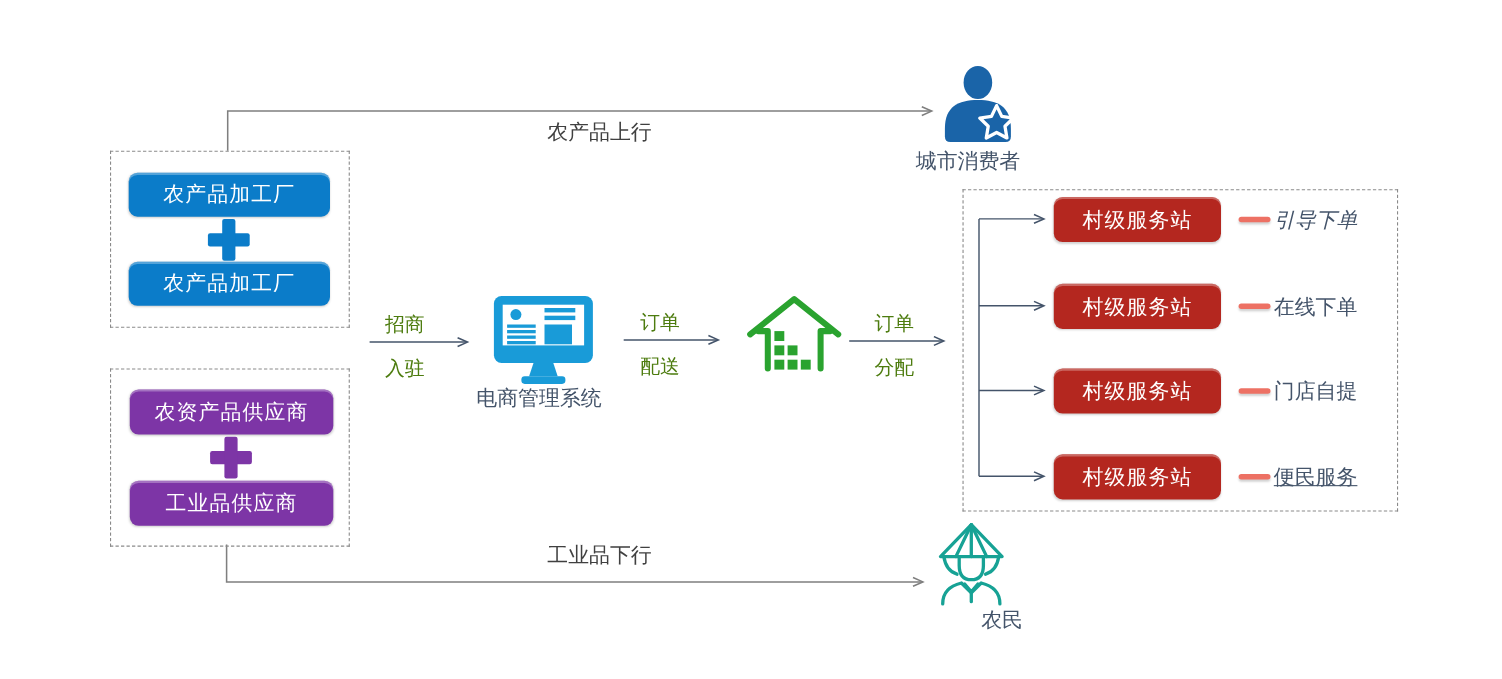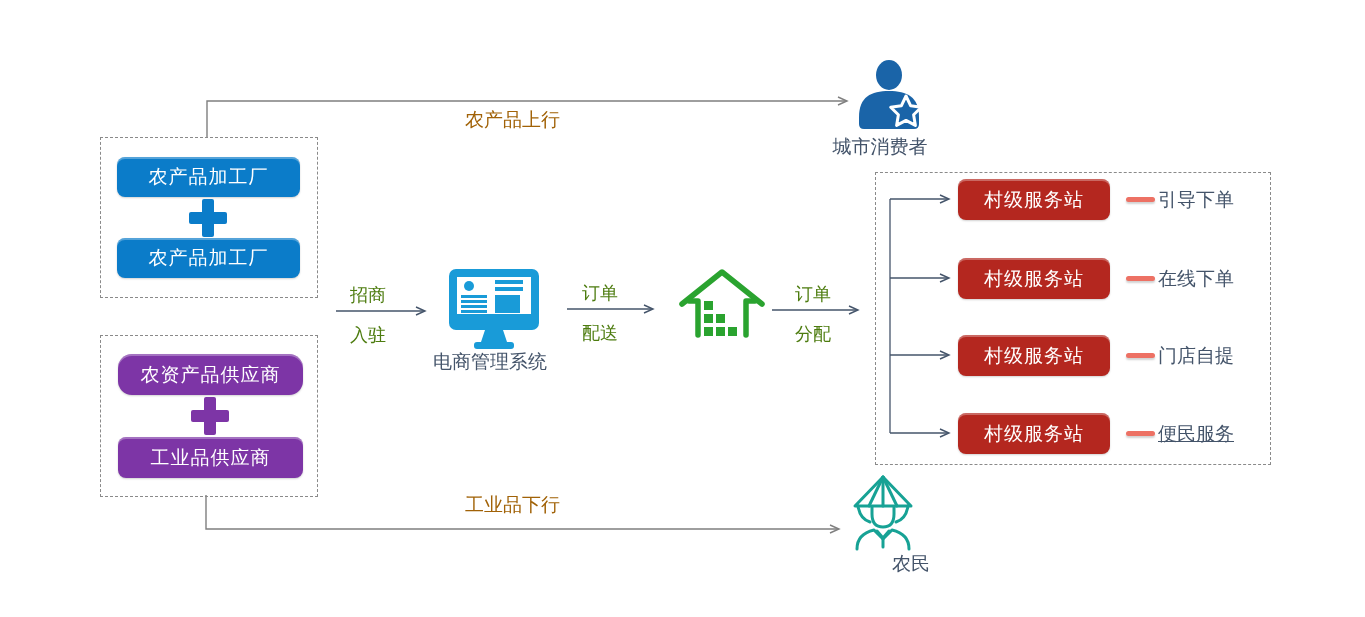--- a/index.html
+++ b/index.html
@@ -19,21 +19,21 @@
   .node-purple{background:#7d35a6;left:118px;width:185px;height:41px;}
   .node-red{background:#b4271f;left:958px;width:152px;height:41px;text-align:right;}
 
   .plus{position:absolute;width:38px;height:38px;}
   .plus::before,.plus::after{content:"";position:absolute;background:currentColor;border-radius:2px;}
   .plus::before{left:0;top:13px;width:38px;height:12px;}
   .plus::after{left:13px;top:0;width:12px;height:38px;}
   .plus-blue{color:#0b7cc9;left:189px;top:199px;}
   .plus-purple{color:#7d35a6;left:191px;top:397px;}
 
-  .flow-label{position:absolute;text-align:left;font-size:19px;color:#a16207;}
+  .flow-label{position:absolute;text-align:center;font-size:19px;color:#404040;}
   .vlabel{position:absolute;width:90px;text-align:center;font-size:18px;color:#4d7c0f;}
   .vlabel .l1{height:24px;line-height:24px;}
   .vlabel .l2{height:24px;line-height:24px;margin-top:16px;}
 
   .icon{position:absolute;}
   .node-label{position:absolute;text-align:center;font-size:19px;color:#44546a;}
 
   .dash{position:absolute;left:1126px;width:29px;height:5px;border-radius:3px;background:#ed7164;
         box-shadow:0 2px 2px rgba(0,0,0,.18);}
   .service-label{position:absolute;left:1158px;width:110px;font-size:19px;color:#44546a;}
@@ -67,21 +67,21 @@
   <div class="group g-top-left"></div>
   <div class="node node-blue" style="top:157px;">
     <span>农产品加工厂</span>
   </div>
   <div class="plus plus-blue"></div>
   <div class="node node-blue" style="top:238px;">
     <span>农产品加工厂</span>
   </div>
 
   <div class="group g-bottom-left"></div>
-  <div class="node node-purple" style="top:354px;border-radius:14px;">
+  <div class="node node-purple" style="top:354px;">
     <span>农资产品供应商</span>
   </div>
   <div class="plus plus-purple"></div>
   <div class="node node-purple" style="top:437px;">
     <span>工业品供应商</span>
   </div>
 
   <div class="flow-label" style="left:465px;top:107px;width:160px;">农产品上行</div>
   <div class="flow-label" style="left:465px;top:492px;width:160px;">工业品下行</div>
 
@@ -156,21 +156,21 @@
     </svg>
   </div>
   <div class="node-label" style="left:830px;top:551px;width:100px;text-align:right;">农民</div>
 
   <div class="group g-right"></div>
 
   <div class="node node-red" style="top:179px;">
     <span>村级服务站</span>
   </div>
   <div class="dash" style="top:197px;"></div>
-  <div class="service-label" style="top:187px;">引导下单</div>
+  <div class="service-label" style="top:187px;font-style:italic;">引导下单</div>
 
   <div class="node node-red" style="top:258px;">
     <span>村级服务站</span>
   </div>
   <div class="dash" style="top:276px;"></div>
   <div class="service-label" style="top:266px;">在线下单</div>
 
   <div class="node node-red" style="top:335px;">
     <span>村级服务站</span>
   </div>

